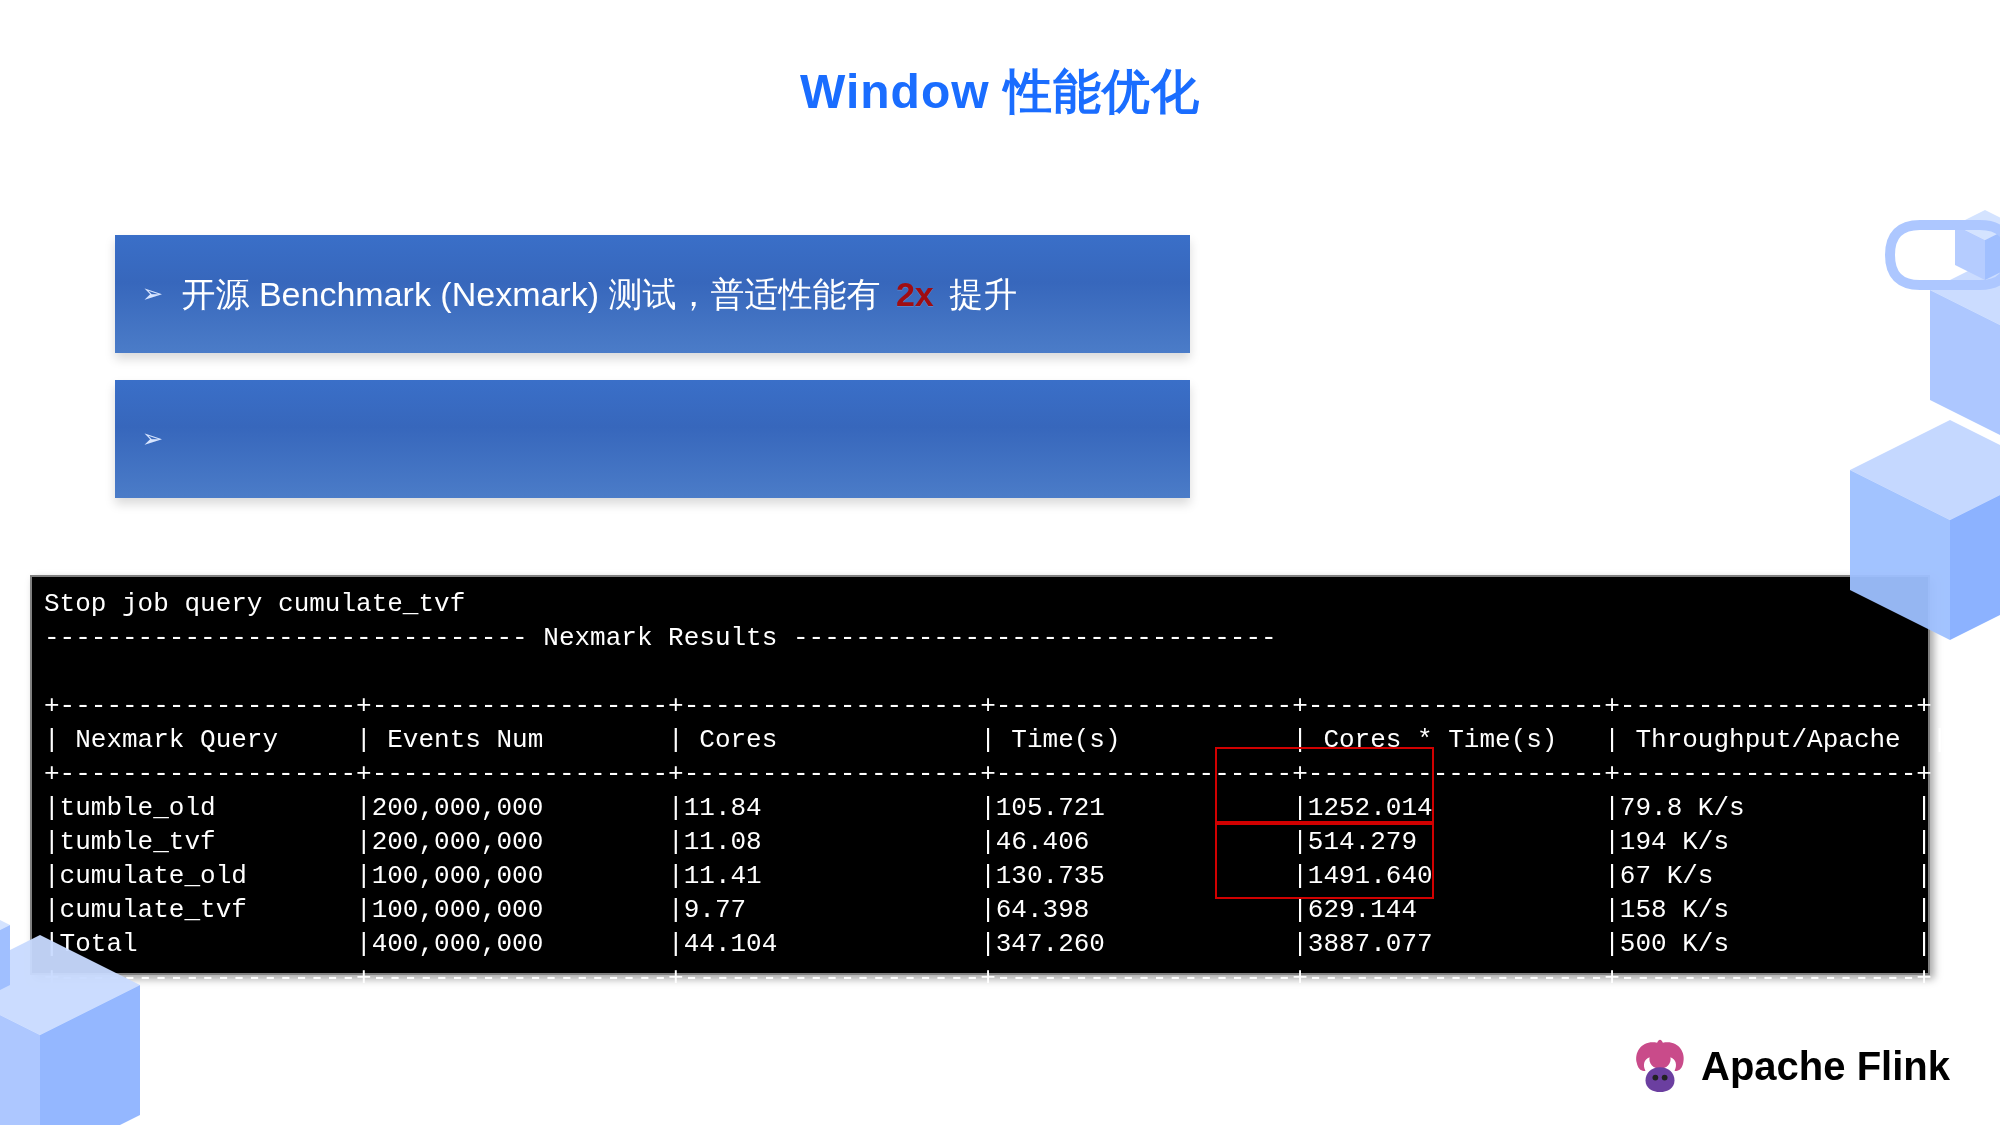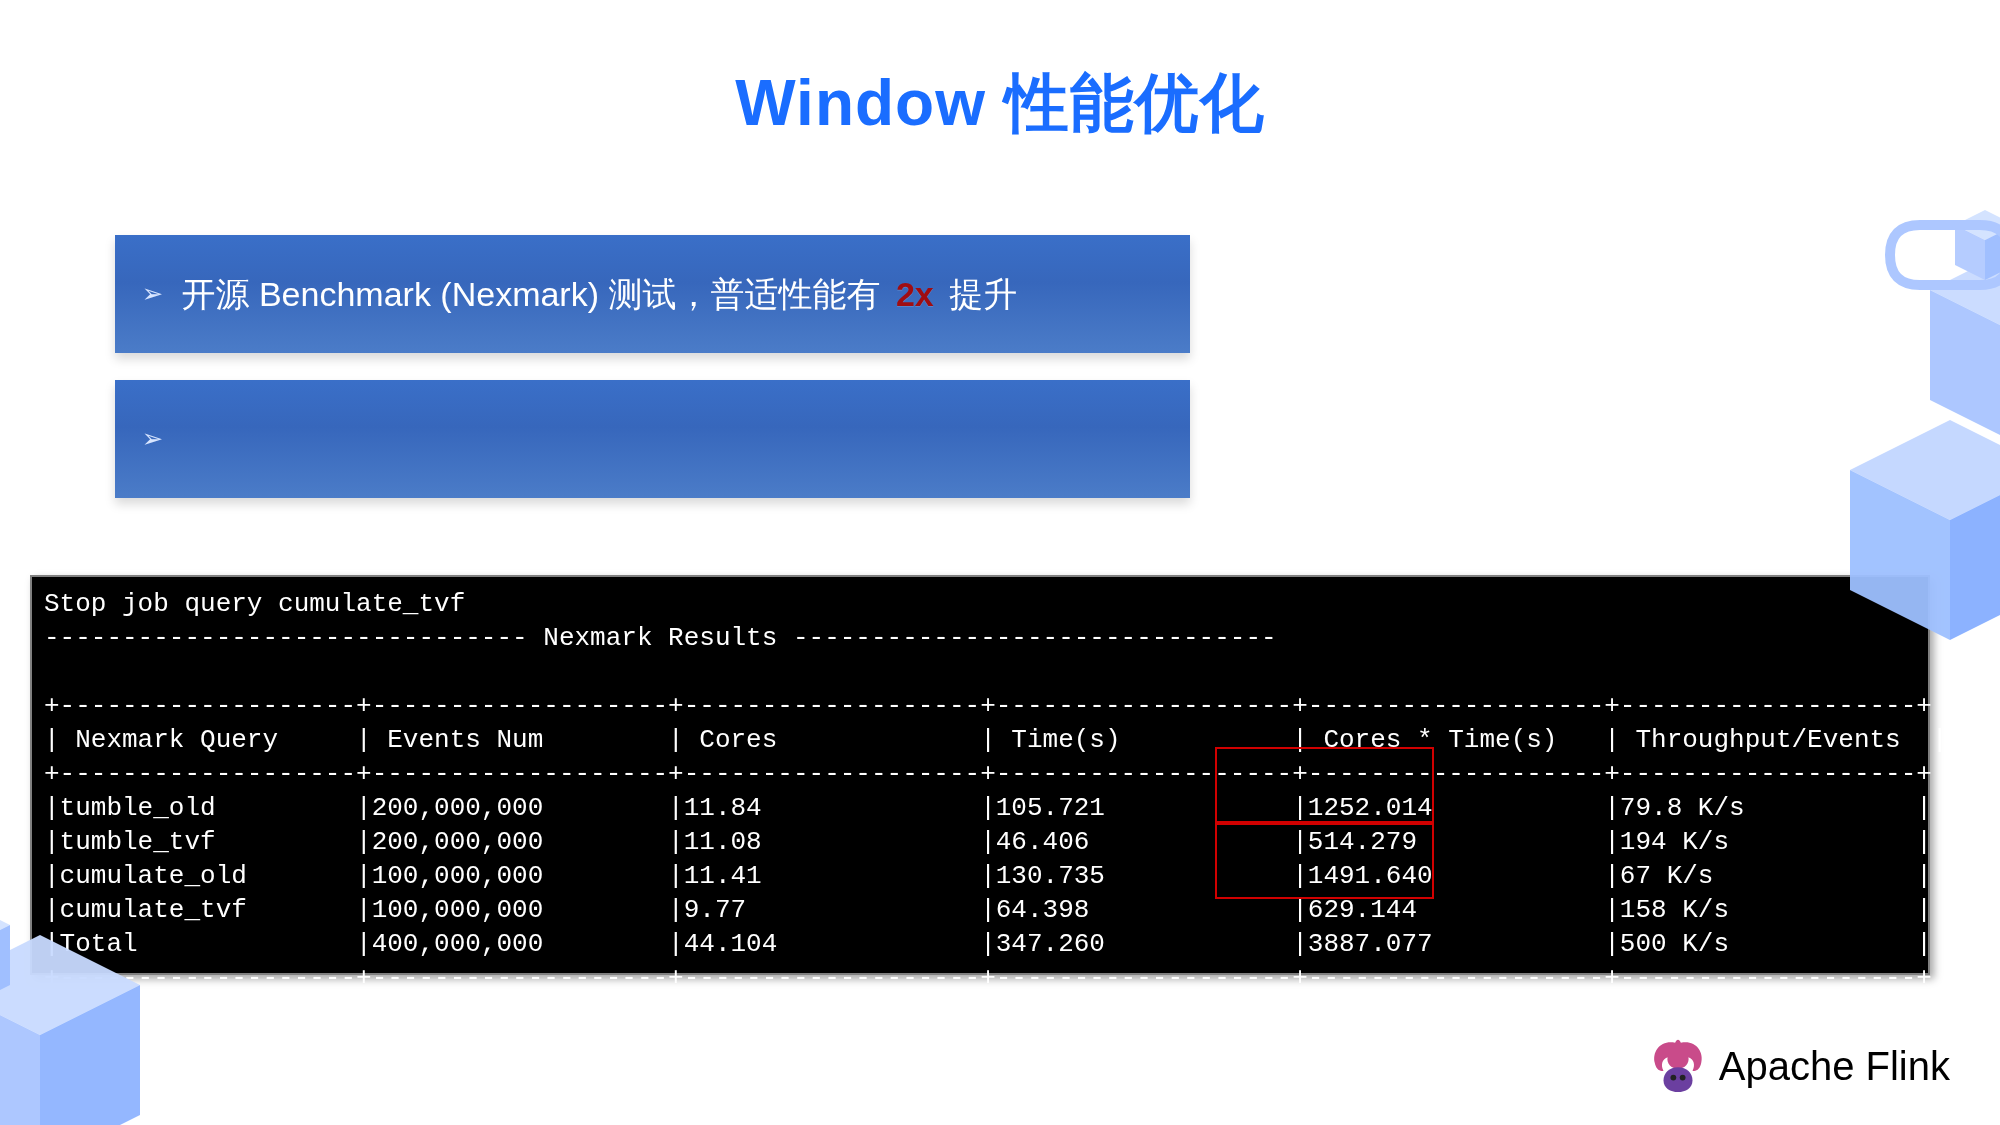--- a/index.html
+++ b/index.html
@@ -16,21 +16,21 @@
     position: relative;
     width: 100%;
     height: 100%;
   }
   .title {
     position: absolute;
     top: 60px;
     left: 0;
     width: 100%;
     text-align: center;
-    font-size: 64px;
+    font-size: 48px;
     font-weight: 700;
     color: #1a6dff;
     letter-spacing: 1px;
   }
   .bullet-box {
     position: absolute;
     left: 115px;
     width: 1075px;
     background: linear-gradient(180deg, #3a6fc8 0%, #3767bc 40%, #4b7cc8 100%);
     color: #ffffff;
@@ -82,21 +82,21 @@
   }
   .hl-1 { left: 1215px; top: 747px; width: 215px; height: 74px; }
   .hl-2 { left: 1215px; top: 821px; width: 215px; height: 74px; }
   .logo {
     position: absolute;
     right: 50px;
     bottom: 30px;
     display: flex;
     align-items: center;
     font-size: 40px;
-    font-weight: 400;
+    font-weight: 700;
     color: #000000;
   }
   .logo-icon {
     width: 58px;
     height: 58px;
     margin-right: 12px;
   }
   
   .deco-tr {
     position: absolute;
@@ -132,21 +132,21 @@
   </div>
 
   <div class="bullet-box bullet-2">
     <span class="chevron">➢</span>
   </div>
 
   <div class="terminal"><span>Stop job query cumulate_tvf</span>
 <span>------------------------------- Nexmark Results -------------------------------</span>
 
 <span>+-------------------+-------------------+-------------------+-------------------+-------------------+-------------------+</span>
-<span>| Nexmark Query     | Events Num        | Cores             | Time(s)           | Cores * Time(s)   | Throughput/Events  |</span>
+<span>| Nexmark Query     | Events Num        | Cores             | Time(s)           | Cores * Time(s)   | Throughput/Apache  |</span>
 <span>+-------------------+-------------------+-------------------+-------------------+-------------------+-------------------+</span>
 <span>|tumble_old         |200,000,000        |11.84              |105.721            |1252.014           |79.8 K/s           |</span>
 <span>|tumble_tvf         |200,000,000        |11.08              |46.406             |514.279            |194 K/s            |</span>
 <span>|cumulate_old       |100,000,000        |11.41              |130.735            |1491.640           |67 K/s             |</span>
 <span>|cumulate_tvf       |100,000,000        |9.77               |64.398             |629.144            |158 K/s            |</span>
 <span>|Total              |400,000,000        |44.104             |347.260            |3887.077           |500 K/s            |</span>
 <span>+-------------------+-------------------+-------------------+-------------------+-------------------+-------------------+</span></div>
 
   <div class="term-highlight hl-1"></div>
   <div class="term-highlight hl-2"></div>

